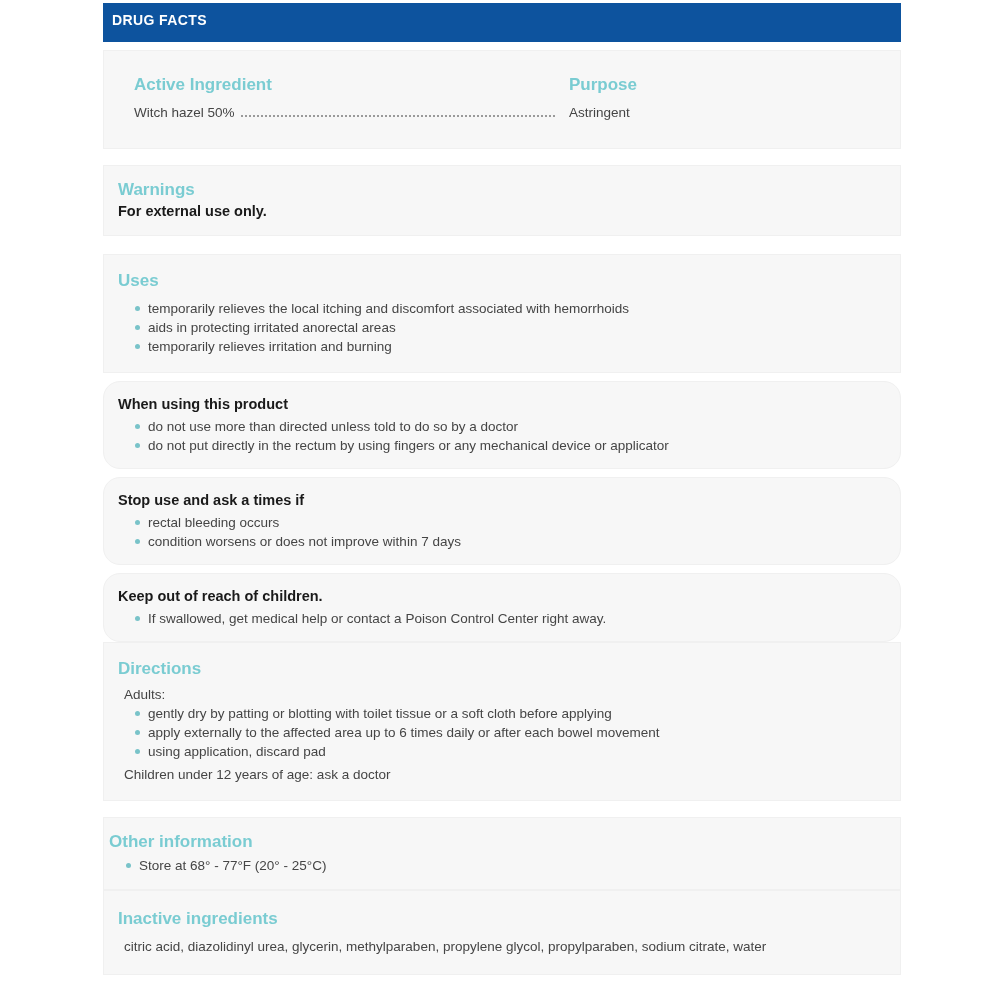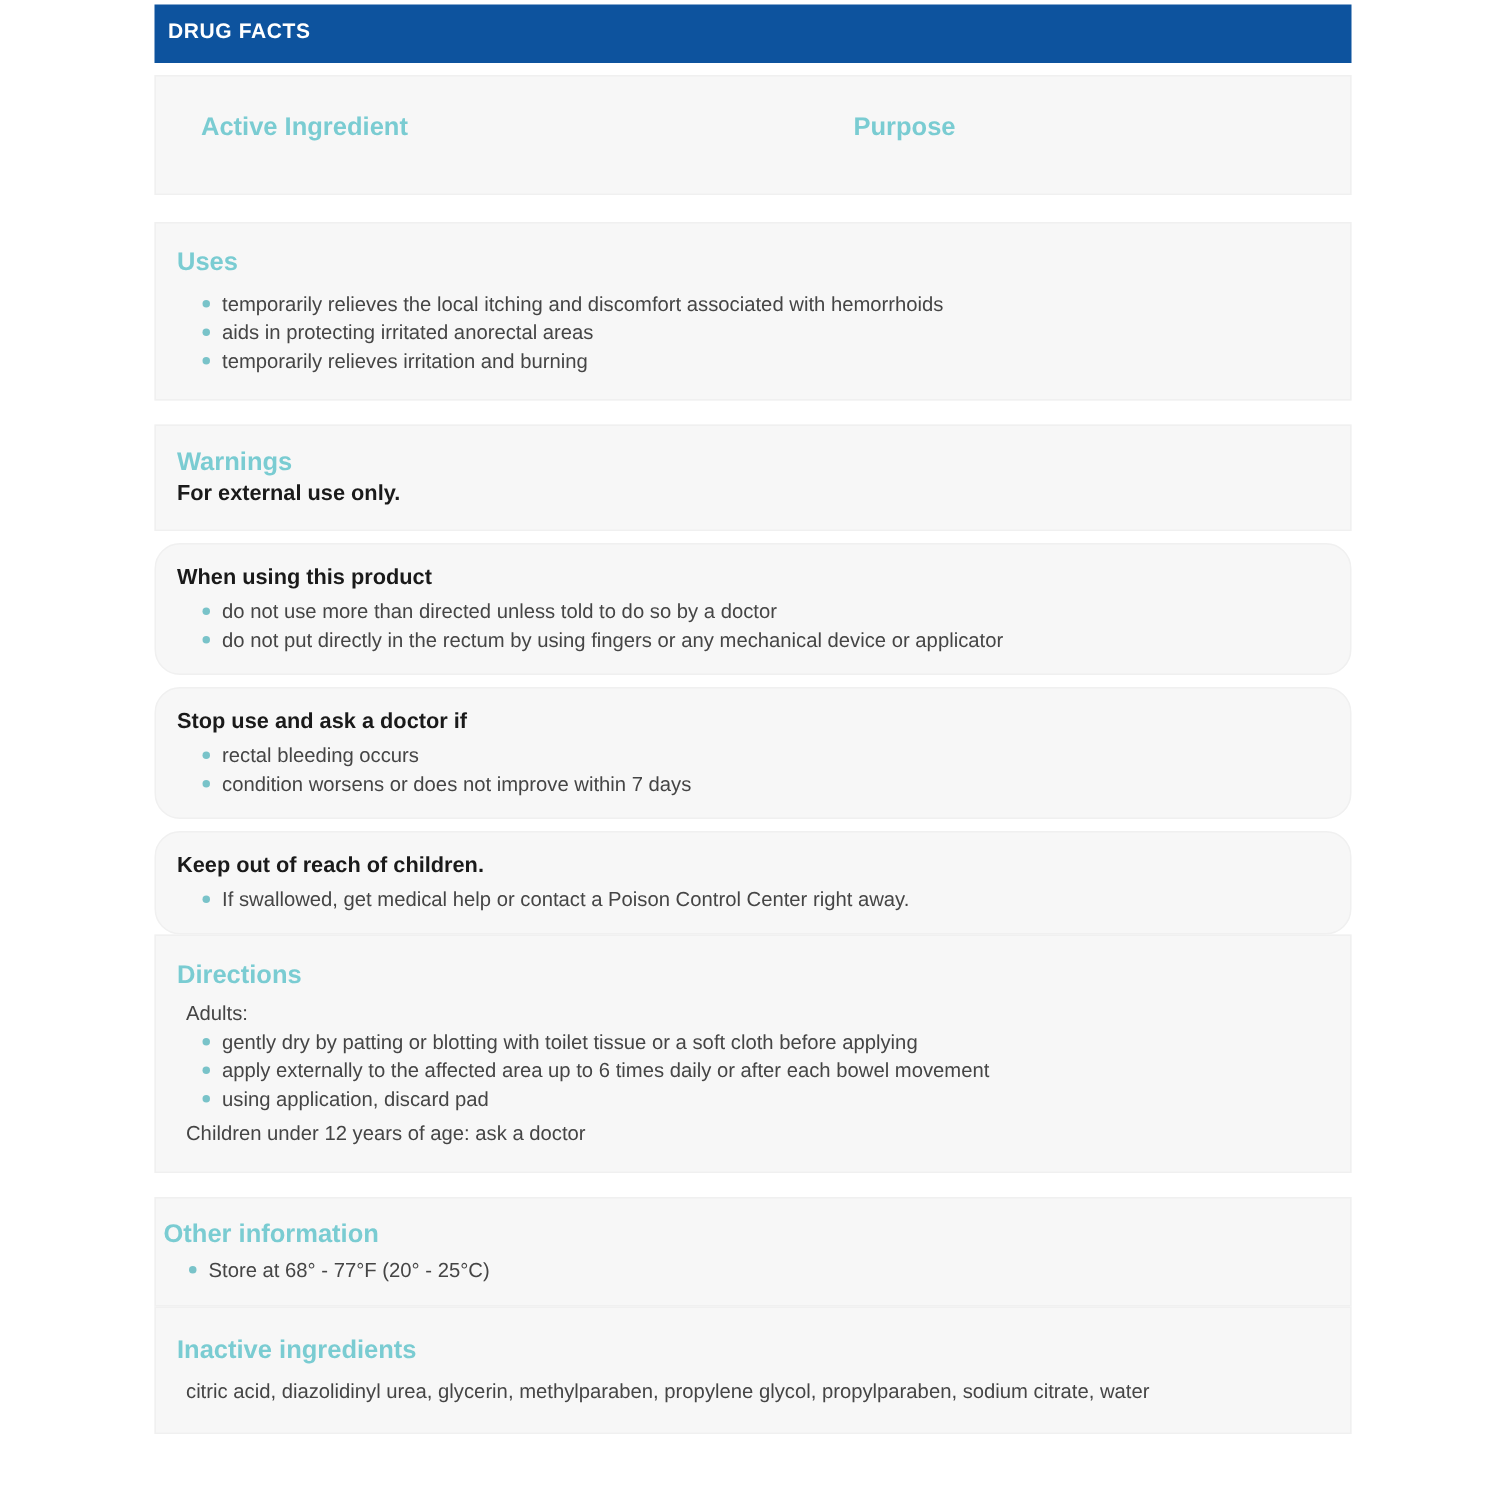--- a/index.html
+++ b/index.html
@@ -110,46 +110,53 @@
 
     <div class="titlebar">
       <span>DRUG FACTS</span>
     </div>
 
     <section class="panel panel-ai mt8">
       <div class="ai-row">
         <h2 class="teal ai-left" style="margin-bottom:8px">Active Ingredient</h2>
         <h2 class="teal ai-right" style="margin-bottom:8px">Purpose</h2>
       </div>
+      <div class="ai-row">
+        <div class="ai-left-cell">
+          <span>Witch hazel 50%</span>
+          <span class="leader"></span>
+        </div>
+        <div class="ai-right">Astringent</div>
+      </div>
+    </section>
+
+    <section class="panel panel-warn mt16">
+      <h2 class="teal mb2">Warnings</h2>
+      <div class="bold-line">For external use only.</div>
     </section>
 
     <section class="panel mt18">
       <h2 class="teal">Uses</h2>
       <ul class="bullets">
         <li>temporarily relieves the local itching and discomfort associated with hemorrhoids</li>
         <li>aids in protecting irritated anorectal areas</li>
         <li>temporarily relieves irritation and burning</li>
       </ul>
     </section>
 
-    <section class="panel panel-warn mt16">
-      <h2 class="teal mb2">Warnings</h2>
-      <div class="bold-line">For external use only.</div>
-    </section>
-
     <section class="panel panel-sub mt8">
       <h3 class="subhead">When using this product</h3>
       <ul class="bullets">
         <li>do not use more than directed unless told to do so by a doctor</li>
         <li>do not put directly in the rectum by using fingers or any mechanical device or applicator</li>
       </ul>
     </section>
 
     <section class="panel panel-sub mt8">
-      <h3 class="subhead">Stop use and ask a doctor if</h3>
+      <h3 class="subhead">Stop use and ask a times if</h3>
       <ul class="bullets">
         <li>rectal bleeding occurs</li>
         <li>condition worsens or does not improve within 7 days</li>
       </ul>
     </section>
 
     <section class="panel panel-sub mt8">
       <h3 class="subhead">Keep out of reach of children.</h3>
       <ul class="bullets">
         <li>If swallowed, get medical help or contact a Poison Control Center right away.</li>

